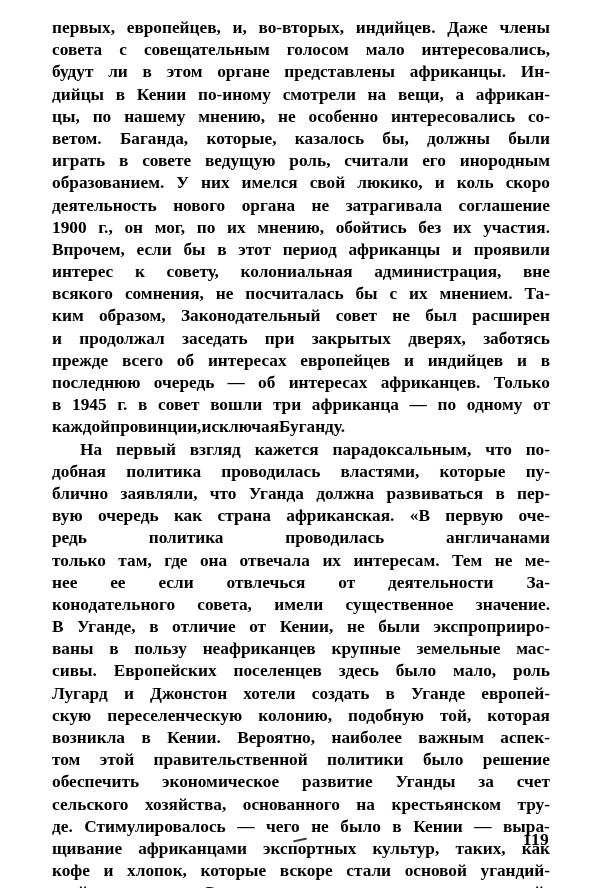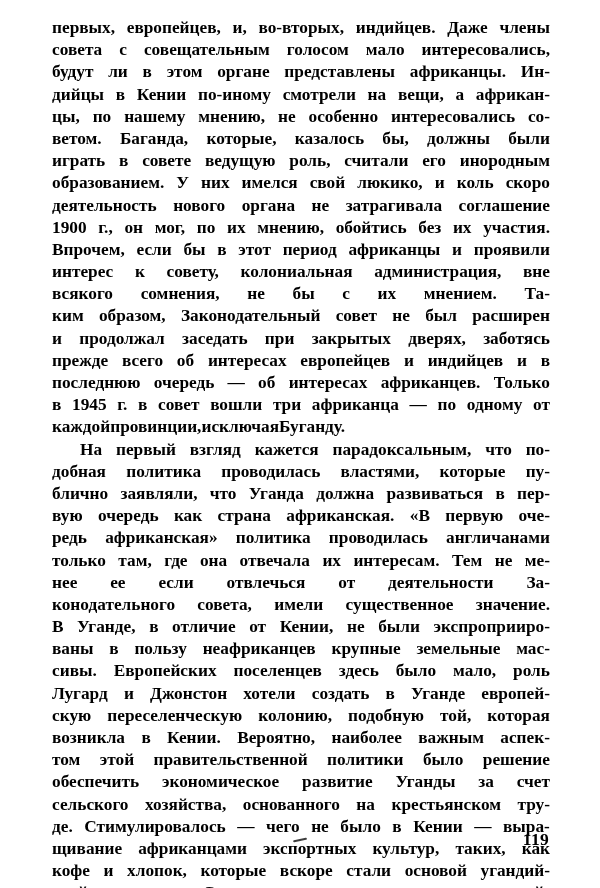--- a/index.html
+++ b/index.html
@@ -96,32 +96,32 @@
       <div class="text-line justify"><span>будут</span><span>ли</span><span>в</span><span>этом</span><span>органе</span><span>представлены</span><span>африканцы.</span><span>Ин-</span></div>
       <div class="text-line justify"><span>дийцы</span><span>в</span><span>Кении</span><span>по-иному</span><span>смотрели</span><span>на</span><span>вещи,</span><span>а</span><span>африкан-</span></div>
       <div class="text-line justify"><span>цы,</span><span>по</span><span>нашему</span><span>мнению,</span><span>не</span><span>особенно</span><span>интересовались</span><span>со-</span></div>
       <div class="text-line justify"><span>ветом.</span><span>Баганда,</span><span>которые,</span><span>казалось</span><span>бы,</span><span>должны</span><span>были</span></div>
       <div class="text-line justify"><span>играть</span><span>в</span><span>совете</span><span>ведущую</span><span>роль,</span><span>считали</span><span>его</span><span>инородным</span></div>
       <div class="text-line justify"><span>образованием.</span><span>У</span><span>них</span><span>имелся</span><span>свой</span><span>люкико,</span><span>и</span><span>коль</span><span>скоро</span></div>
       <div class="text-line justify"><span>деятельность</span><span>нового</span><span>органа</span><span>не</span><span>затрагивала</span><span>соглашение</span></div>
       <div class="text-line justify"><span>1900</span><span>г.,</span><span>он</span><span>мог,</span><span>по</span><span>их</span><span>мнению,</span><span>обойтись</span><span>без</span><span>их</span><span>участия.</span></div>
       <div class="text-line justify"><span>Впрочем,</span><span>если</span><span>бы</span><span>в</span><span>этот</span><span>период</span><span>африканцы</span><span>и</span><span>проявили</span></div>
       <div class="text-line justify"><span>интерес</span><span>к</span><span>совету,</span><span>колониальная</span><span>администрация,</span><span>вне</span></div>
-      <div class="text-line justify"><span>всякого</span><span>сомнения,</span><span>не</span><span>бы</span><span>с</span><span>их</span><span>мнением.</span><span>Та-</span></div>
+      <div class="text-line justify"><span>всякого</span><span>сомнения,</span><span>не</span><span>посчиталась</span><span>бы</span><span>с</span><span>их</span><span>мнением.</span><span>Та-</span></div>
       <div class="text-line justify"><span>ким</span><span>образом,</span><span>Законодательный</span><span>совет</span><span>не</span><span>был</span><span>расширен</span></div>
       <div class="text-line justify"><span>и</span><span>продолжал</span><span>заседать</span><span>при</span><span>закрытых</span><span>дверях,</span><span>заботясь</span></div>
       <div class="text-line justify"><span>прежде</span><span>всего</span><span>об</span><span>интересах</span><span>европейцев</span><span>и</span><span>индийцев</span><span>и</span><span>в</span></div>
       <div class="text-line justify"><span>последнюю</span><span>очередь</span><span>—</span><span>об</span><span>интересах</span><span>африканцев.</span><span>Только</span></div>
       <div class="text-line justify"><span>в</span><span>1945</span><span>г.</span><span>в</span><span>совет</span><span>вошли</span><span>три</span><span>африканца</span><span>—</span><span>по</span><span>одному</span><span>от</span></div>
       <div class="text-line flush"><span>каждой</span><span>провинции,</span><span>исключая</span><span>Буганду.</span></div>
       <div class="text-line justify indent"><span>На</span><span>первый</span><span>взгляд</span><span>кажется</span><span>парадоксальным,</span><span>что</span><span>по-</span></div>
       <div class="text-line justify"><span>добная</span><span>политика</span><span>проводилась</span><span>властями,</span><span>которые</span><span>пу-</span></div>
       <div class="text-line justify"><span>блично</span><span>заявляли,</span><span>что</span><span>Уганда</span><span>должна</span><span>развиваться</span><span>в</span><span>пер-</span></div>
       <div class="text-line justify"><span>вую</span><span>очередь</span><span>как</span><span>страна</span><span>африканская.</span><span>«В</span><span>первую</span><span>оче-</span></div>
-      <div class="text-line justify"><span>редь</span><span>африканская»</span><span>политика</span><span>проводилась</span><span>англичанами</span></div>
+      <div class="text-line justify"><span>редь</span><span>политика</span><span>проводилась</span><span>англичанами</span></div>
       <div class="text-line justify"><span>только</span><span>там,</span><span>где</span><span>она</span><span>отвечала</span><span>их</span><span>интересам.</span><span>Тем</span><span>не</span><span>ме-</span></div>
       <div class="text-line justify"><span>нее</span><span>ее</span><span>если</span><span>отвлечься</span><span>от</span><span>деятельности</span><span>За-</span></div>
       <div class="text-line justify"><span>конодательного</span><span>совета,</span><span>имели</span><span>существенное</span><span>значение.</span></div>
       <div class="text-line justify"><span>В</span><span>Уганде,</span><span>в</span><span>отличие</span><span>от</span><span>Кении,</span><span>не</span><span>были</span><span>экспроприиро-</span></div>
       <div class="text-line justify"><span>ваны</span><span>в</span><span>пользу</span><span>неафриканцев</span><span>крупные</span><span>земельные</span><span>мас-</span></div>
       <div class="text-line justify"><span>сивы.</span><span>Европейских</span><span>поселенцев</span><span>здесь</span><span>было</span><span>мало,</span><span>роль</span></div>
       <div class="text-line justify"><span>Лугард</span><span>и</span><span>Джонстон</span><span>хотели</span><span>создать</span><span>в</span><span>Уганде</span><span>европей-</span></div>
       <div class="text-line justify"><span>скую</span><span>переселенческую</span><span>колонию,</span><span>подобную</span><span>той,</span><span>которая</span></div>
       <div class="text-line justify"><span>возникла</span><span>в</span><span>Кении.</span><span>Вероятно,</span><span>наиболее</span><span>важным</span><span>аспек-</span></div>
       <div class="text-line justify"><span>том</span><span>этой</span><span>правительственной</span><span>политики</span><span>было</span><span>решение</span></div>

